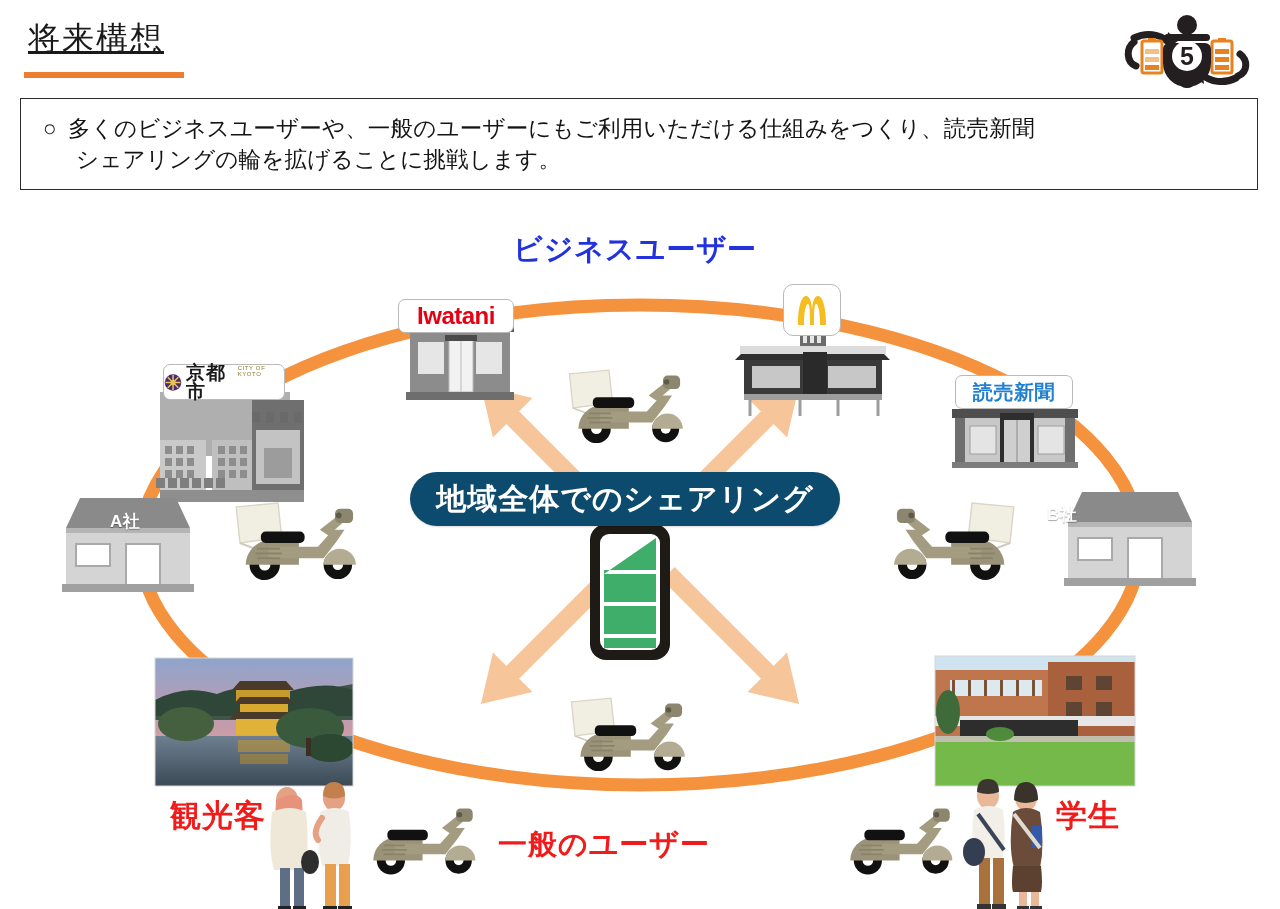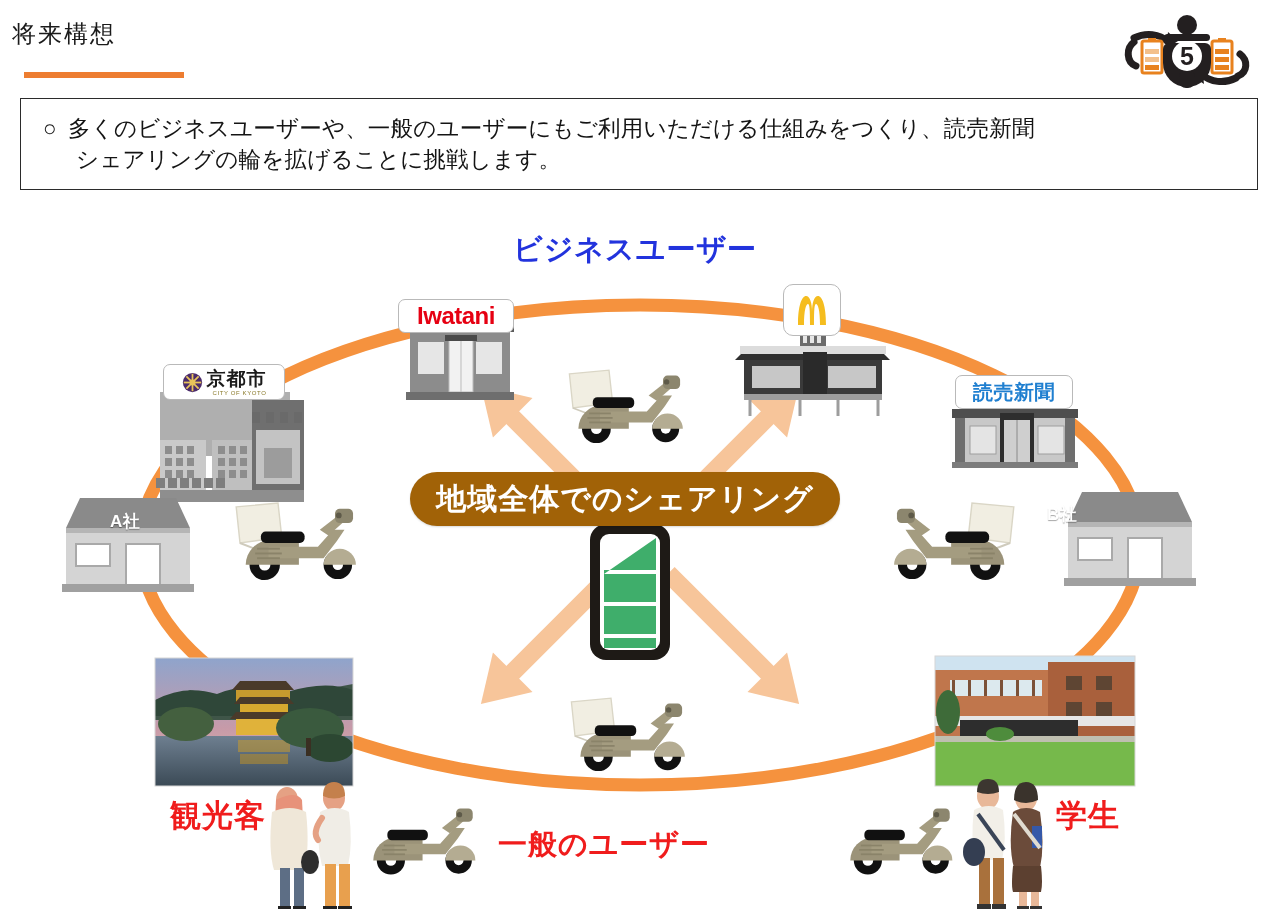--- a/index.html
+++ b/index.html
@@ -8,23 +8,23 @@
     width:1280px;height:909px;
     background:#ffffff;
     font-family:"Liberation Sans","DejaVu Sans",sans-serif;
     overflow:hidden;
     position:relative;
   }
   .slide{position:relative;width:1280px;height:909px;}
 
   
   .page-title{
-    position:absolute;left:12px;top:22px;
-    font-size:24px;font-weight:400;color:#1a1a1a;
-    letter-spacing:2px;line-height:1;
+    position:absolute;left:28px;top:22px;
+    font-size:32px;font-weight:400;color:#1a1a1a;
+    letter-spacing:2px;line-height:1;text-decoration:underline;
   }
   .title-rule{
     position:absolute;left:24px;top:72px;
     width:160px;height:6px;background:#ED7D31;
   }
   .logo{
     position:absolute;right:18px;top:8px;width:150px;height:82px;
   }
 
   
@@ -67,39 +67,39 @@
   .cap-student{
     left:1056px;top:595px;font-size:31px;color:#F01C1C;
     text-shadow:0 0 2px #fff;
     text-align:center;
   }
 
   
   .center-banner{
     position:absolute;left:410px;top:272px;
     width:430px;height:54px;border-radius:27px;
-    background:#a16207;
+    background:#0c4a6e;
     display:flex;align-items:center;justify-content:center;
     box-shadow:0 1px 2px rgba(0,0,0,.15);
   }
   .center-banner span{
     color:#fff;font-size:30px;font-weight:bold;letter-spacing:1px;
     white-space:nowrap;
   }
 
   
   .sign{
     position:absolute;background:#fff;border:1.5px solid #b9b9b9;
     border-radius:7px;display:flex;align-items:center;justify-content:center;
     box-sizing:border-box;
   }
   .sign-iwatani{left:398px;top:88px;width:116px;height:34px;margin-top:11px;}
   .sign-iwatani span{color:#E60012;font-size:24px;font-weight:bold;font-style:normal;letter-spacing:-.5px;}
   .sign-kyoto{left:163px;top:164px;width:122px;height:36px;flex-direction:row;gap:4px;}
-  .kyoto-text{display:flex;flex-direction:column;align-items:flex-end;line-height:1;}
+  .kyoto-text{display:flex;flex-direction:row;align-items:flex-start;line-height:1;}
   .kyoto-jp{font-size:19px;font-weight:bold;color:#1a1a1a;letter-spacing:1px;}
   .kyoto-en{font-size:6px;color:#8a7a2a;letter-spacing:.6px;margin-top:2px;}
   .sign-yomiuri{left:955px;top:175px;width:118px;height:34px;}
   .sign-yomiuri span{color:#1F7FD0;font-size:20px;font-weight:bold;letter-spacing:.5px;}
   .sign-mcd{left:783px;top:84px;width:58px;height:52px;border-radius:10px;}
 
   
   .b-label{
     position:absolute;color:#fff;font-weight:bold;font-size:17px;
     letter-spacing:.5px;text-shadow:0 1px 1px rgba(0,0,0,.35);margin-left:14px;

